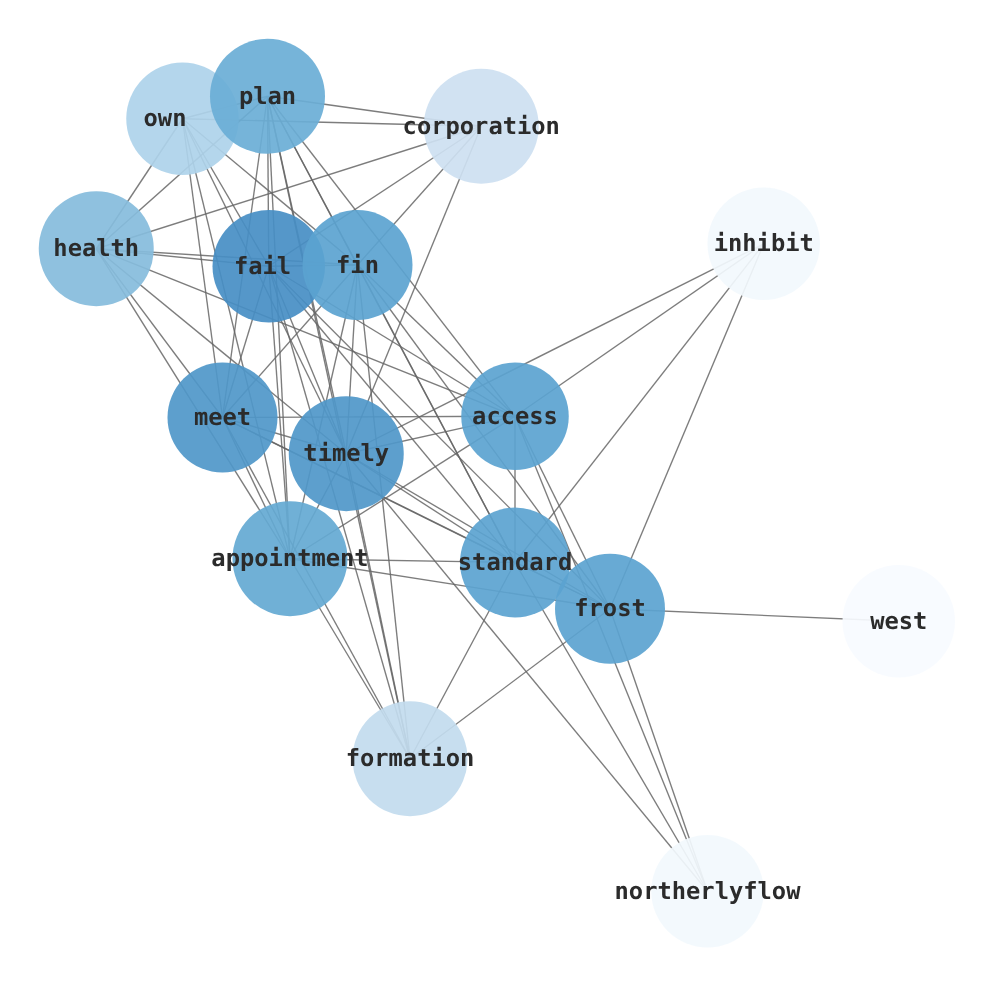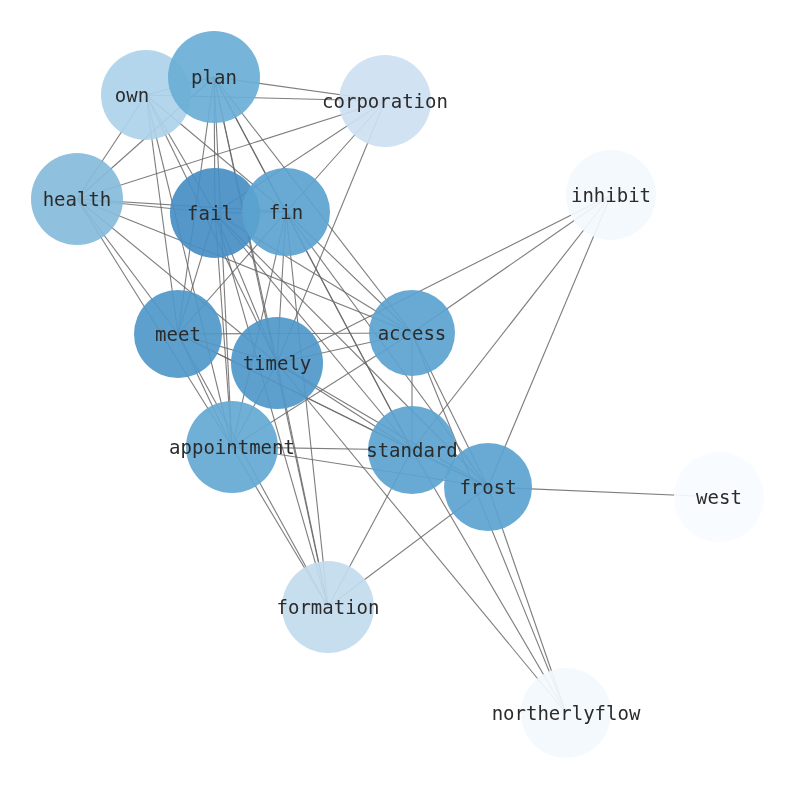--- a/index.html
+++ b/index.html
@@ -11,20 +11,21 @@
     width: 794px;
     height: 790px;
     font-family: "DejaVu Sans Mono", "Liberation Mono", monospace;
     overflow: hidden;
   }
   #graph-root {
     position: relative;
     width: 794px;
     height: 790px;
     background: #ffffff;
+    font-weight: bold;
   }
   #graph-svg {
     display: block;
     width: 794px;
     height: 790px;
   }
   .node-circle {
     stroke: none;
   }
   .node-label {

